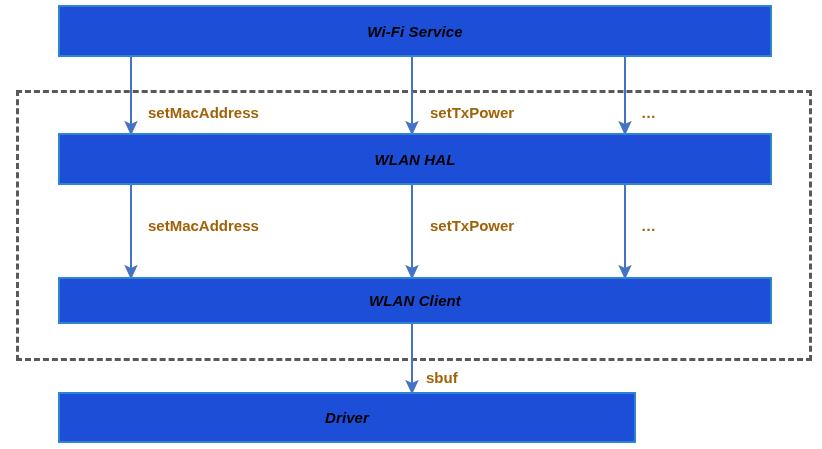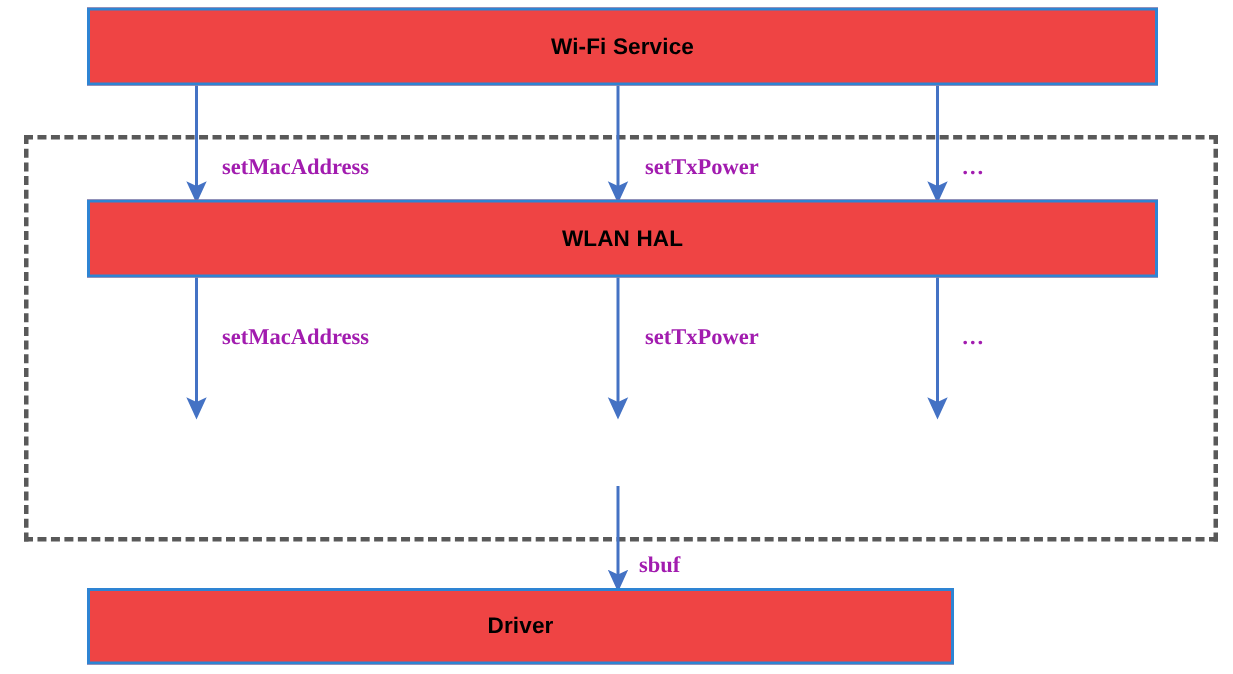--- a/index.html
+++ b/index.html
@@ -20,40 +20,41 @@
   .svg-layer {
     position: absolute;
     left: 0;
     top: 0;
     width: 822px;
     height: 449px;
   }
   .node-box {
     position: absolute;
     box-sizing: border-box;
-    background: #ef4444;
+    background: #1d4ed8;
     border: 2px solid #2e84d3;
     display: flex;
     align-items: center;
     justify-content: center;
+    font-style: italic;
   }
   .node-label {
     font-family: "Liberation Sans", sans-serif;
     font-size: 15px;
     font-weight: bold;
     color: #000000;
     letter-spacing: 0.1px;
     line-height: 1;
   }
   .edge-label {
     position: absolute;
-    font-family: Liberation Serif, serif;
+    font-family: Liberation Sans, sans-serif;
     font-size: 15px;
     font-weight: bold;
-    color: #a21caf;
+    color: #a16207;
     white-space: nowrap;
     line-height: 1;
   }
   .ellipsis-label {
     letter-spacing: 1px;
   }
   .boundary-region {
     position: absolute;
     box-sizing: border-box;
     border: 3px dashed #595959;
@@ -87,20 +88,23 @@
   </svg>
 
   <div class="node-box" style="left:58px; top:5px; width:714px; height:52px;">
     <span class="node-label">Wi-Fi Service</span>
   </div>
 
   <div class="node-box" style="left:58px; top:133px; width:714px; height:52px;">
     <span class="node-label">WLAN HAL</span>
   </div>
 
+  <div class="node-box" style="left:58px; top:277px; width:714px; height:47px;">
+    <span class="node-label">WLAN Client</span>
+  </div>
 
   <div class="node-box" style="left:58px; top:392px; width:578px; height:51px;">
     <span class="node-label">Driver</span>
   </div>
 
   <div class="edge-label" style="left:148px; top:105px;">setMacAddress</div>
   <div class="edge-label" style="left:430px; top:105px;">setTxPower</div>
   <div class="edge-label ellipsis-label" style="left:641px; top:105px;">…</div>
 
   <div class="edge-label" style="left:148px; top:218px;">setMacAddress</div>

